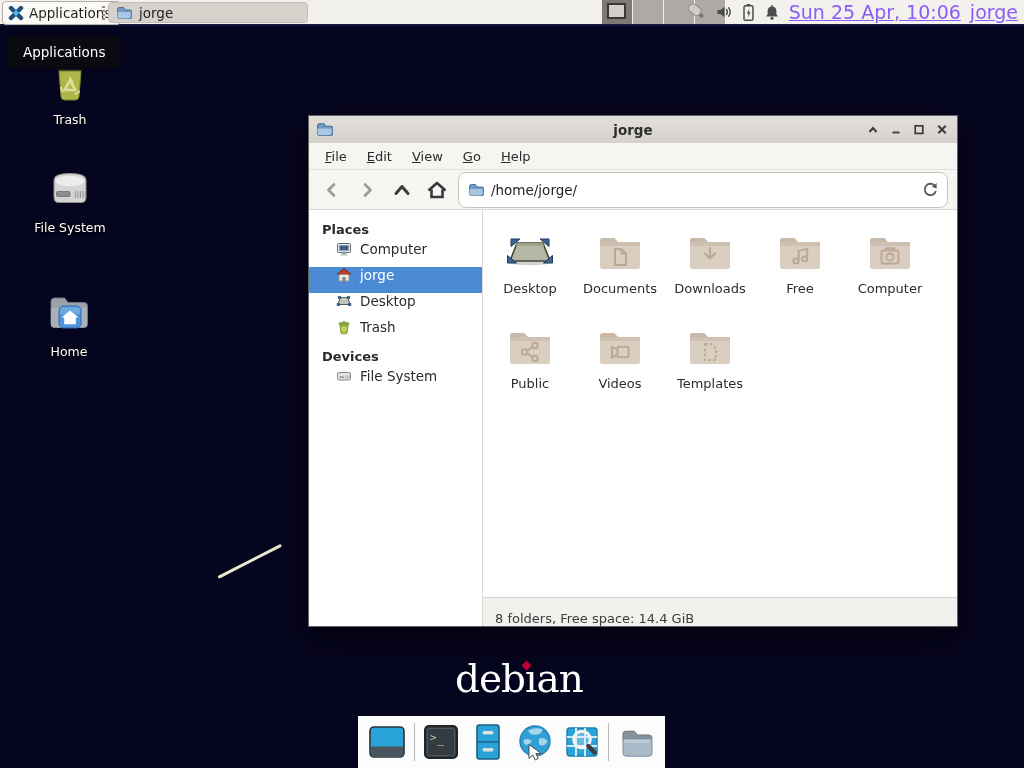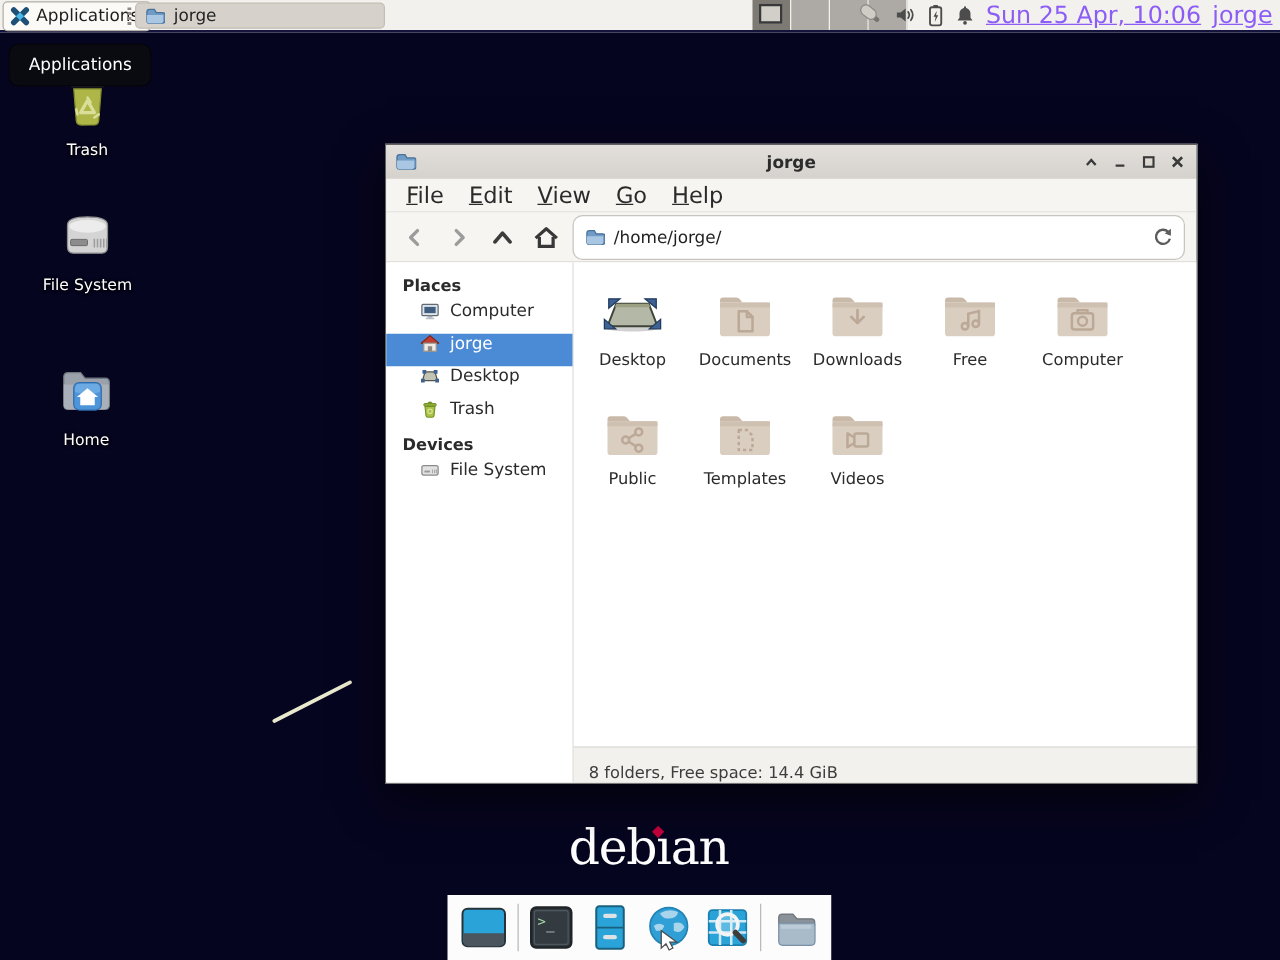--- a/index.html
+++ b/index.html
@@ -47,31 +47,31 @@
       display:flex;flex-direction:column;z-index:10;}
   #titlebar{height:27px;background:linear-gradient(#e3e0dc,#d5d2cd);position:relative;
             display:flex;align-items:center;flex:0 0 auto;}
   #titlebar .ticon{margin-left:7px;z-index:2;}
   #titlebar .title{position:absolute;left:0;right:0;text-align:center;font-weight:bold;
                    font-size:13.5px;color:#2c2c2c;}
   #titlebar .controls{margin-left:auto;display:flex;z-index:2;padding-right:4px;}
   .wbtn{width:23px;height:25px;display:flex;align-items:center;justify-content:center;}
   #menubar{height:26px;background:#f6f5f2;display:flex;align-items:center;padding-left:6px;
            flex:0 0 auto;border-bottom:1px solid #e3e1dc;}
-  .menu-item{display:inline-block;padding:3px 10px;font-size:18px;color:#2a2a2a;}
+  .menu-item{display:inline-block;padding:3px 10px;font-size:13px;color:#2a2a2a;}
   .menu-item::first-letter{text-decoration:underline;}
   #toolbar{height:39px;background:#f6f5f2;display:flex;align-items:center;padding:0 9px;gap:7px;
            flex:0 0 auto;border-bottom:1px solid #dbd9d4;}
   .navbtn{display:flex;align-items:center;justify-content:center;width:28px;height:28px;}
   #pathbar{flex:1;height:36px;background:#fff;border:1px solid #c8c5c0;border-radius:8px;
            display:flex;align-items:center;gap:7px;padding:0 9px;box-sizing:border-box;}
   #pathbar .path-text{font-size:13.5px;color:#1f1f1f;}
   #pathbar .reload{margin-left:auto;display:flex;align-items:center;}
   #fm-body{flex:1;display:flex;min-height:0;background:#fff;}
-  #sidebar{width:150px;flex:0 0 auto;border-right:1px solid #dcdad6;background:#fff;
+  #sidebar{width:174px;flex:0 0 auto;border-right:1px solid #dcdad6;background:#fff;
            padding-top:8px;box-sizing:border-box;}
   .side-header{padding:4px 0 4px 13px;font-weight:bold;font-size:13px;color:#2b2b2b;}
   .side-item{height:26px;display:flex;gap:8px;padding-left:27px;
              font-size:13.5px;color:#2b2b2b;}
   .side-item.selected{background:#4b8bd5;color:#fff;}
   #main{flex:1;display:flex;flex-direction:column;min-width:0;}
   #view{flex:1;position:relative;background:#fff;}
   #grid{position:absolute;left:2px;top:0;display:grid;grid-template-columns:repeat(5,90px);
         grid-auto-rows:95px;}
   .cell{width:90px;text-align:center;padding-top:22px;box-sizing:border-box;}
@@ -419,38 +419,38 @@
                 </g>
               </svg>
               <div class="flabel">Public</div>
             </div>
 
             <div class="cell">
               <svg width="48" height="40" viewBox="0 0 48 40">
                 <path d="M4 12 V8.5 Q4 6 6.5 6 H17 q1.8 0 2.8 1.4 L22 10 H4 Z" fill="#c8b9a9"></path>
                 <rect x="4" y="10" width="40" height="27" rx="2.5" fill="#dacec1"></rect>
                 <rect x="4" y="10" width="40" height="4" fill="#cfc1b2"></rect>
-                <g fill="none" stroke="#bca896" stroke-width="2" stroke-linejoin="round" stroke-dasharray="2.6 2.3">
-                  <path d="M19 17 h6.5 l4.5 4.5 V33 H19 Z"></path>
-                </g>
-              </svg>
-              <div class="flabel">Templates</div>
-            </div>
-
-            <div class="cell">
-              <svg width="48" height="40" viewBox="0 0 48 40">
-                <path d="M4 12 V8.5 Q4 6 6.5 6 H17 q1.8 0 2.8 1.4 L22 10 H4 Z" fill="#c8b9a9"></path>
-                <rect x="4" y="10" width="40" height="27" rx="2.5" fill="#dacec1"></rect>
-                <rect x="4" y="10" width="40" height="4" fill="#cfc1b2"></rect>
                 <g fill="none" stroke="#bca896" stroke-width="2" stroke-linejoin="round">
                   <path d="M21.5 23 l-5.5 -3.3 v11 l5.5 -3.3"></path>
                   <rect x="21.5" y="19.8" width="11" height="10.4" rx="1.6"></rect>
                 </g>
               </svg>
               <div class="flabel">Videos</div>
+            </div>
+
+            <div class="cell">
+              <svg width="48" height="40" viewBox="0 0 48 40">
+                <path d="M4 12 V8.5 Q4 6 6.5 6 H17 q1.8 0 2.8 1.4 L22 10 H4 Z" fill="#c8b9a9"></path>
+                <rect x="4" y="10" width="40" height="27" rx="2.5" fill="#dacec1"></rect>
+                <rect x="4" y="10" width="40" height="4" fill="#cfc1b2"></rect>
+                <g fill="none" stroke="#bca896" stroke-width="2" stroke-linejoin="round" stroke-dasharray="2.6 2.3">
+                  <path d="M19 17 h6.5 l4.5 4.5 V33 H19 Z"></path>
+                </g>
+              </svg>
+              <div class="flabel">Templates</div>
             </div>
 
           </div>
         </div>
         <div id="statusbar">
           <span>8 folders, Free space: 14.4 GiB</span>
         </div>
       </div>
     </div>
   </div>

